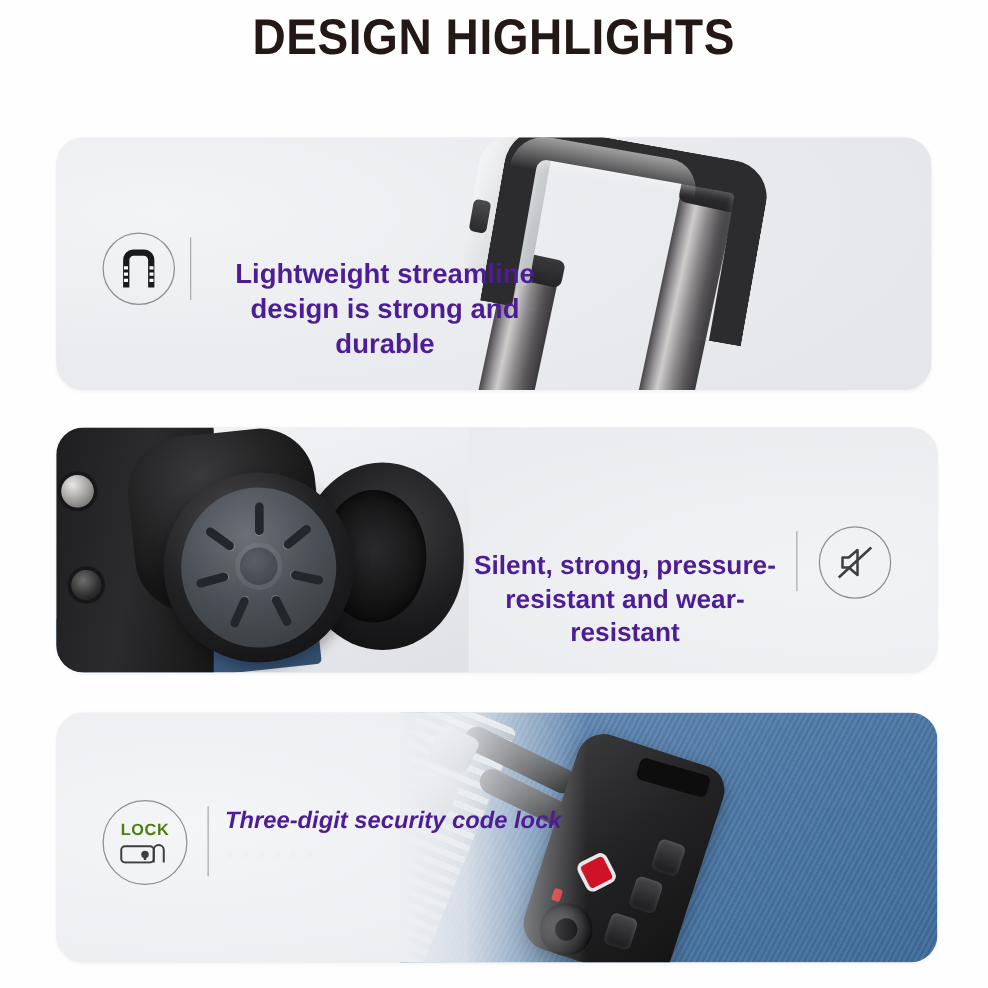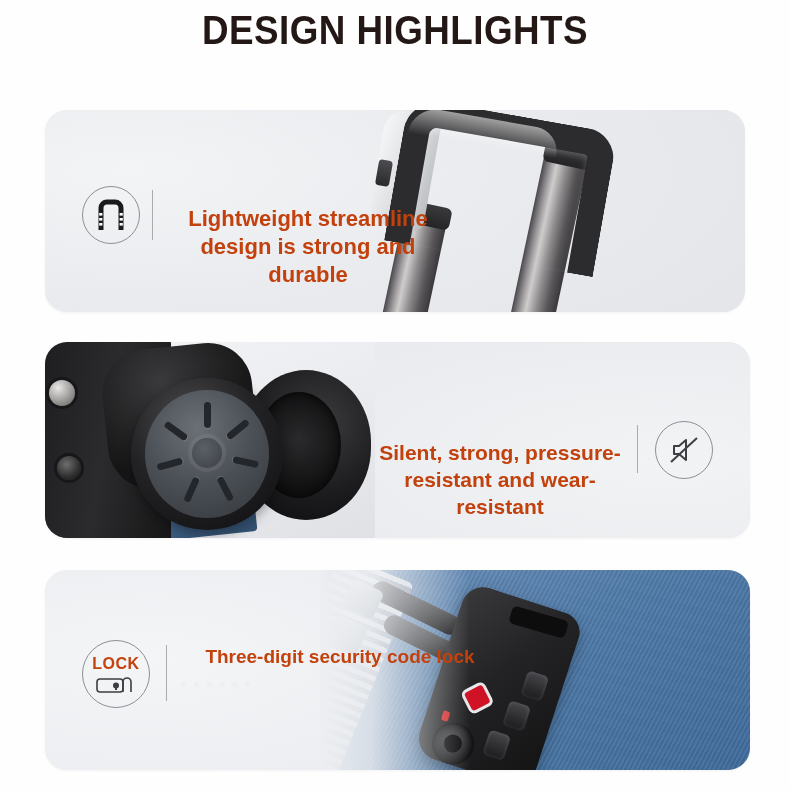--- a/index.html
+++ b/index.html
@@ -239,21 +239,21 @@
     border-radius:50%;
     border:1px solid #8d8f93;
     display:flex;align-items:center;justify-content:center;
   }
   .divider{
     position:absolute;
     width:1px;background:#a9abaf;
   }
   .feature-text{
     position:absolute;
-    color:#c2410c;
+    color:#4c1d95;
     font-weight:bold;
     line-height:1.28;
     font-family:"Liberation Sans","DejaVu Sans",sans-serif;
   }
   .blur-text{
     position:absolute;
     color:rgba(90,95,105,.45);
     font-size:11px;
     letter-spacing:3px;
     filter:blur(1.6px);
@@ -267,25 +267,25 @@
   #p1-text{left:178px;top:205px;width:260px;text-align:center;font-size:22px;}
 
   
   #p2-icon{left:655px;top:421px;width:56px;height:56px;}
   #p2-div{left:637px;top:425px;height:48px;}
   #p2-text{left:370px;top:440px;width:260px;text-align:center;font-size:21px;}
 
   
   #p3-icon{left:82px;top:640px;width:66px;height:66px;}
   #p3-div{left:166px;top:645px;height:56px;}
-  #p3-text{left:180px;top:645px;width:320px;text-align:center;font-size:19px;}
+  #p3-text{left:180px;top:645px;width:320px;text-align:left;font-size:19px;font-style:italic;}
   #p3-blur{left:182px;top:678px;}
 
   .lock-word{
-    font-size:16px;font-weight:bold;color:#c2410c;letter-spacing:.5px;
+    font-size:13px;font-weight:bold;color:#4d7c0f;letter-spacing:.5px;
     font-family:"Liberation Sans",sans-serif;line-height:1;
   }
   .icon-stack{display:flex;flex-direction:column;align-items:center;gap:3px;}
 </style>
 </head>
 <body>
 
 <div class="page">
 
   <div class="title">DESIGN HIGHLIGHTS</div>

